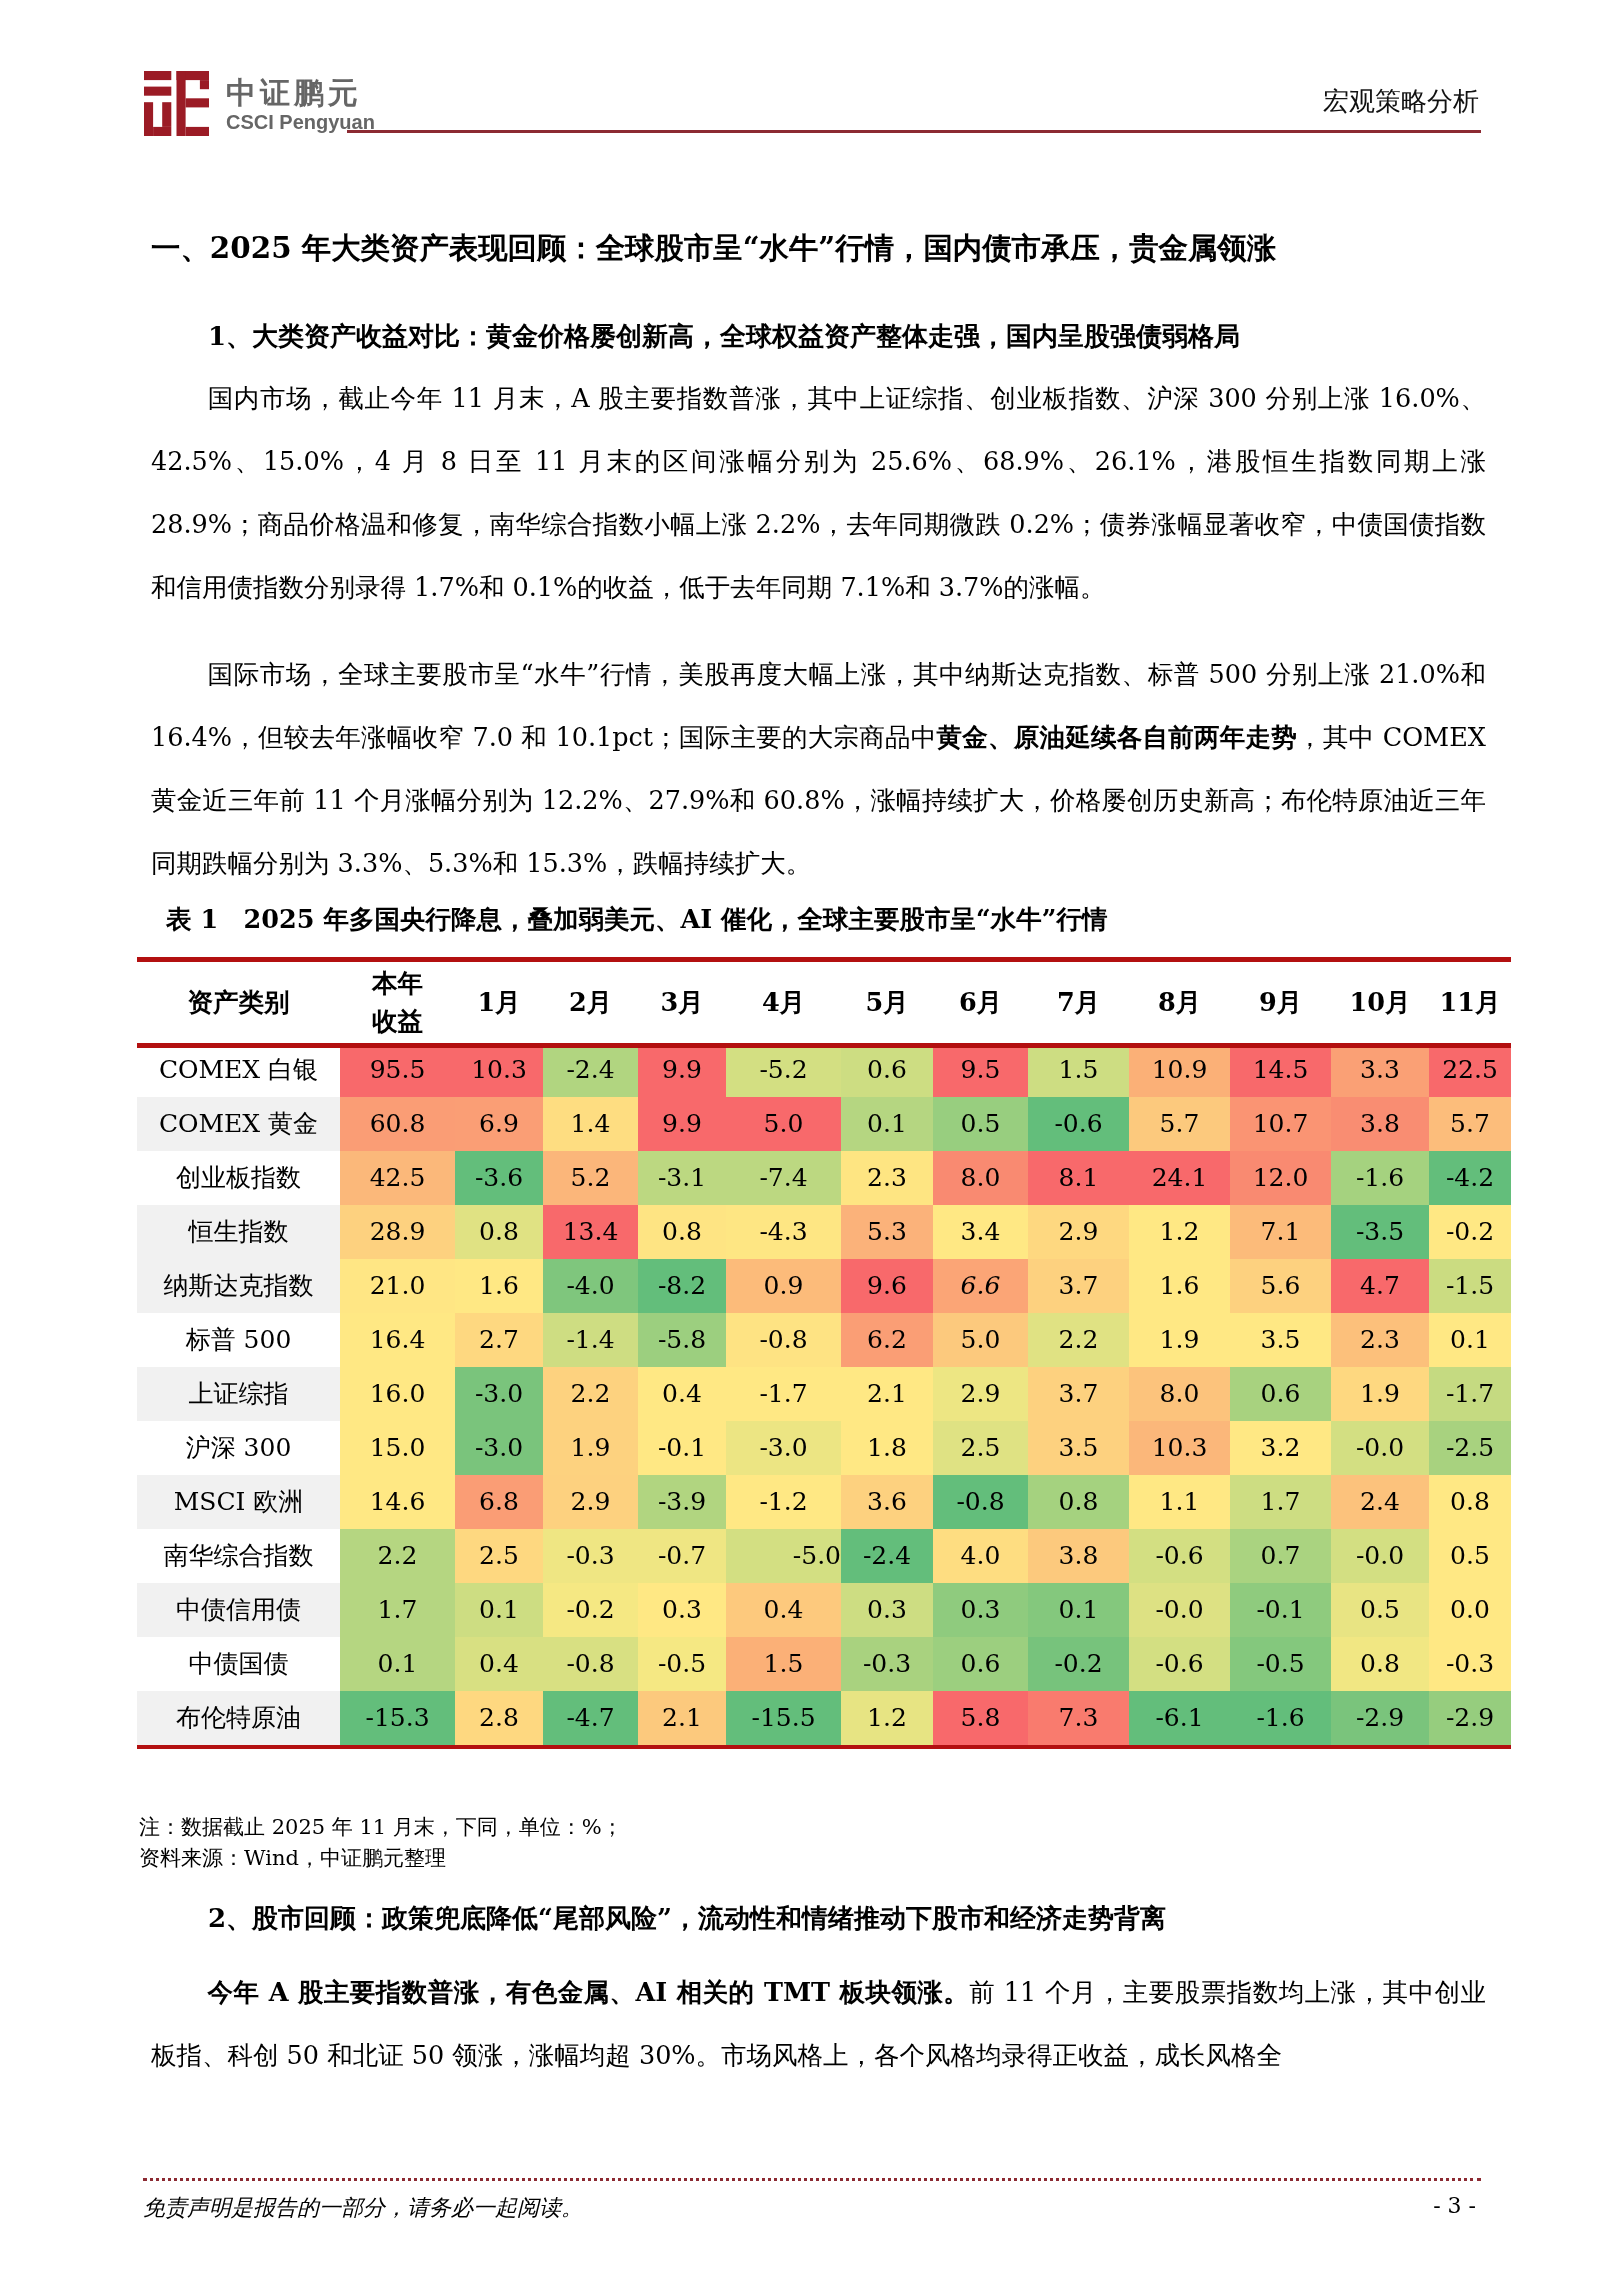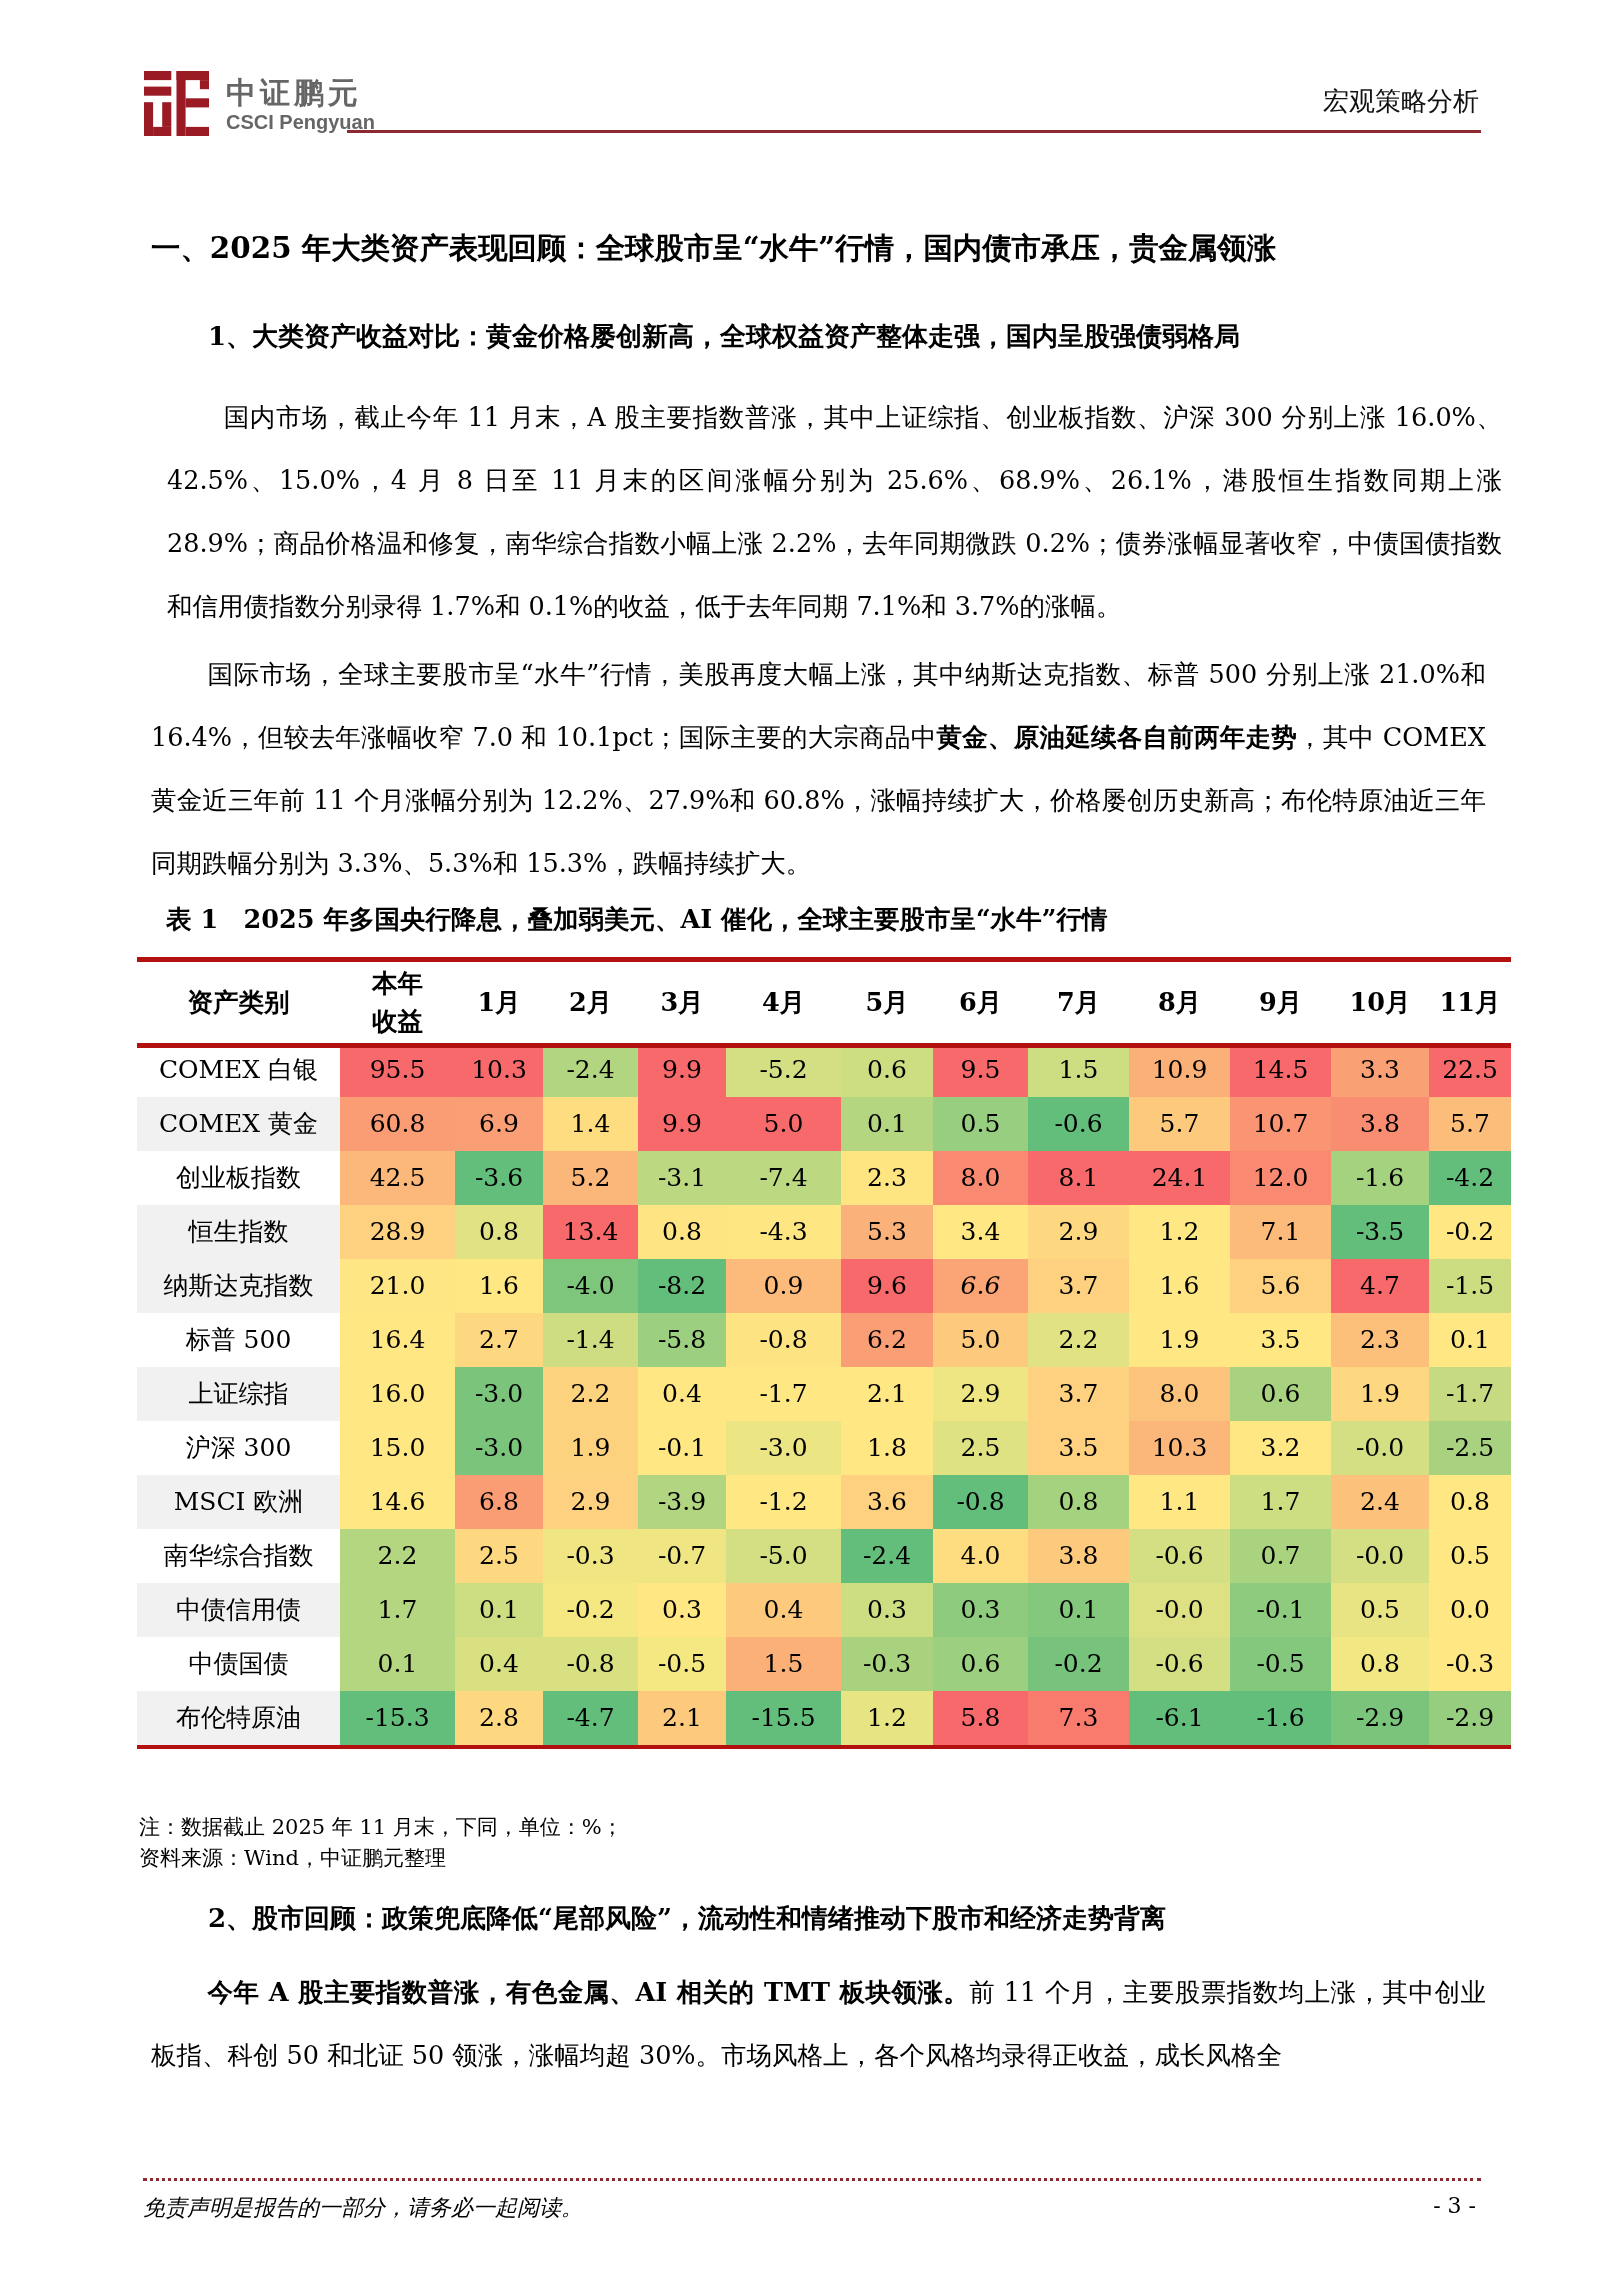--- a/index.html
+++ b/index.html
@@ -14,21 +14,21 @@
   .header-rule { left:347px; top:130px; width:1134px; height:3.3px; background:#8c2a32; }
   .header-title { right:144px; top:84px; font-size:26px; color:#111; }
 
   
   .h1 { left:151px; top:229px; font-size:29.4px; font-weight:bold; }
   .h2 { left:208px; top:319px; font-size:26px; font-weight:bold; }
   .h2b { left:208px; top:1901px; font-size:26px; font-weight:bold; }
 
   .para { left:151px; width:1335px; font-size:25.5px; line-height:63px; text-align:justify; }
   .para .ind { display:inline-block; width:56px; }
-  .p1 { top:386px;margin-left:16px; }
+  .p1 { top:367px; }
   .p2 { top:643px; }
   .p3 { top:1961px; }
   b.em { font-weight:bold; }
 
   .caption { left:151px; top:902px; font-size:25.5px; font-weight:bold;margin-left:15px; }
 
   
   .tbl-wrap { left:137px; top:957px; width:1374px; }
   .rule-thick { height:4.6px; background:#b31010; }
   table.heat { border-collapse:collapse; width:1374px; table-layout:fixed; }
@@ -245,21 +245,21 @@
           <td style="background: rgb(205, 221, 130);">1.7</td>
           <td style="background: rgb(252, 194, 124);">2.4</td>
           <td style="background: rgb(255, 232, 132);">0.8</td>
         </tr>
         <tr class="odd">
           <td class="lab">南华综合指数</td>
           <td style="background: rgb(181, 214, 129);">2.2</td>
           <td style="background: rgb(254, 216, 128);">2.5</td>
           <td style="background: rgb(239, 230, 131);">-0.3</td>
           <td style="background: rgb(239, 230, 131);">-0.7</td>
-          <td style="background: rgb(211, 223, 130);">-5.0</td>
+          <td style="background: rgb(211, 223, 130); text-align: right;">-5.0</td>
           <td style="background: rgb(99, 190, 123);">-2.4</td>
           <td style="background: rgb(254, 221, 129);">4.0</td>
           <td style="background: rgb(252, 201, 125);">3.8</td>
           <td style="background: rgb(211, 223, 130);">-0.6</td>
           <td style="background: rgb(170, 211, 128);">0.7</td>
           <td style="background: rgb(211, 223, 130);">-0.0</td>
           <td style="background: rgb(255, 232, 132);">0.5</td>
         </tr>
         <tr class="even">
           <td class="lab">中债信用债</td>

